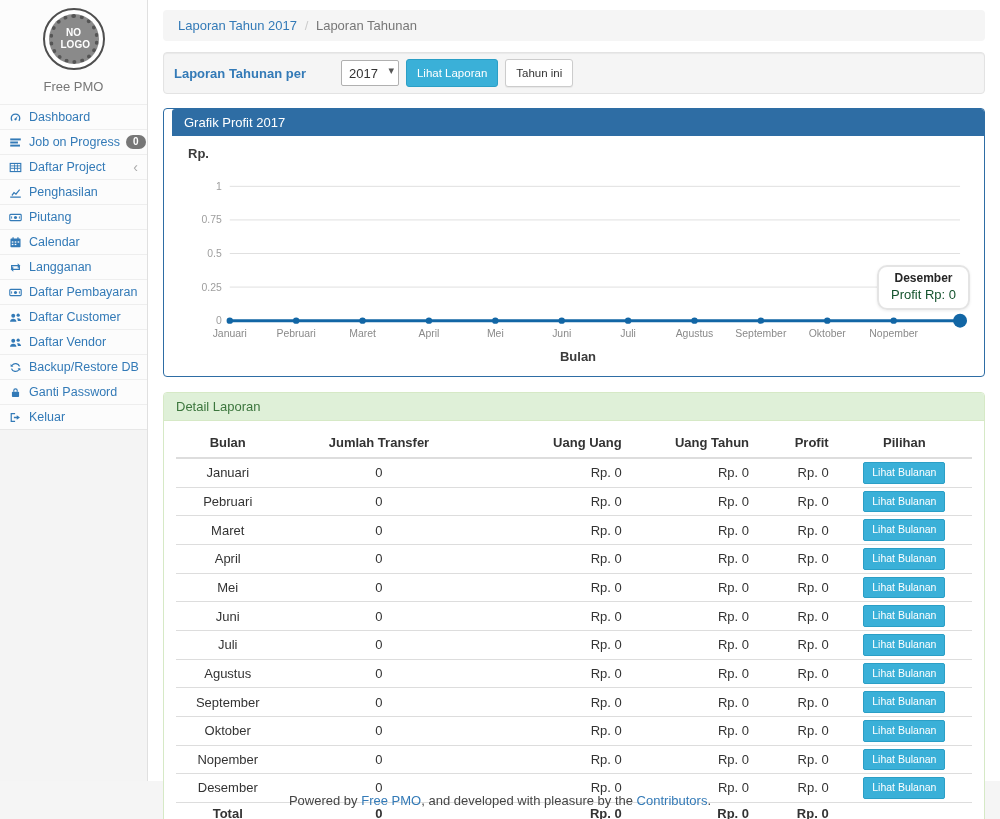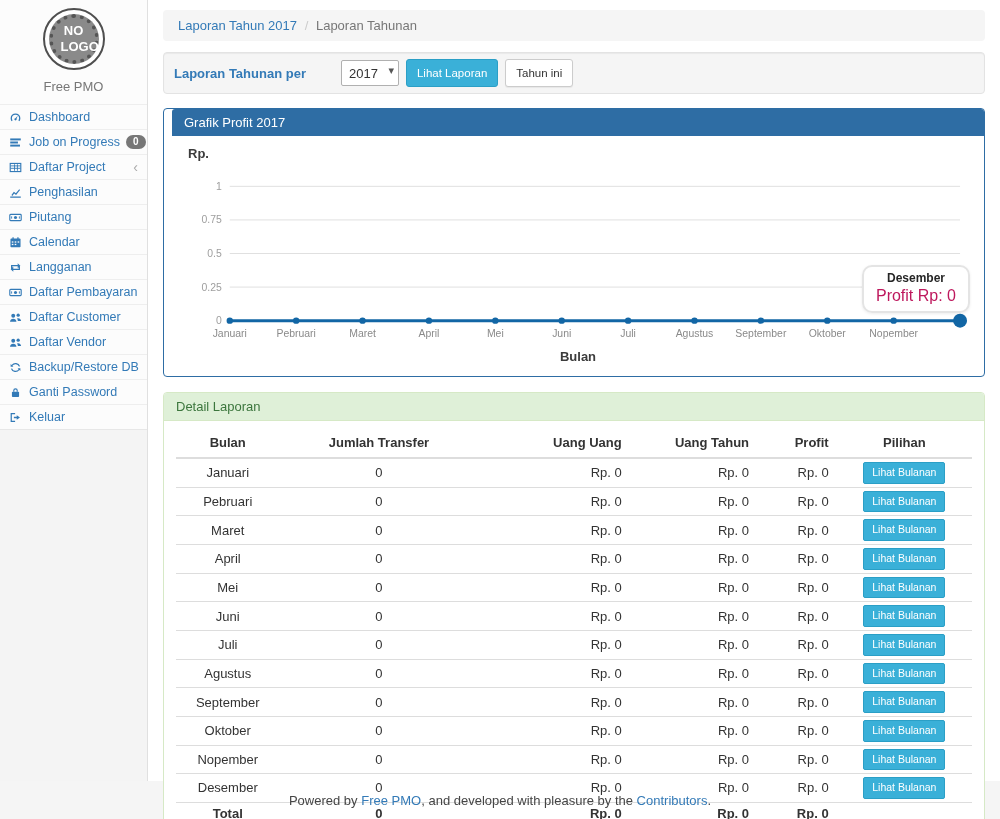--- a/index.html
+++ b/index.html
@@ -8,21 +8,21 @@
   a { text-decoration:none; color:#337ab7; cursor:pointer; }
 
   .page { display:flex; height:781px; }
 
   
   .sidebar { width:148px; background:#f4f4f4; border-right:1px solid #e0e0e0; flex:none; }
   .side-top { background:#fcfcfc; text-align:center; padding:8px 0 10px; }
   .logo-outer { width:62px; height:62px; margin:0 auto; border-radius:50%; border:2px solid #4f4f4f;
                 display:flex; align-items:center; justify-content:center; background:#fff; }
   .logo-inner { width:50px; height:50px; border-radius:50%; background:#8a8a8a; border:4px dotted #555;
-                color:#fff; font-size:13px; font-weight:bold; display:flex; align-items:center; justify-content:center;
+                color:#fff; font-size:10px; font-weight:bold; display:flex; align-items:center; justify-content:center;
                 text-align:center; line-height:1.25; }
   .logo-inner span { width:26px; display:inline-block; }
   .brand { margin-top:9px; color:#777; font-size:13px; }
   .side-menu { background:#fcfcfc; border-bottom:1px solid #e7e7e7; }
   .side-item { display:flex; align-items:center; gap:6px; padding:5px 9px; border-top:1px solid #eee;
                color:#337ab7; font-size:12.5px; cursor:pointer; }
   .side-item .icn { width:14px; height:13px; flex:none; display:inline-flex; color:#337ab7; }
   .side-item .lbl { white-space:nowrap; }
   .badge { margin-left:auto; background:#777; color:#fff; font-size:10px; font-weight:bold;
            padding:2px 7px; border-radius:10px; line-height:1; }
@@ -55,21 +55,21 @@
   .panel-body { padding:8px 12px 6px; }
 
   
   .chart-body { position:relative; }
   .ylab { font-weight:bold; font-size:13px; color:#3c3c3c; margin:2px 0 0 4px; height:20px; }
   .xlab { text-align:center; font-weight:bold; font-size:13px; color:#3c3c3c; margin:2px 0 6px; }
   .chart-tooltip { position:absolute; top:129px; right:14px; background:rgba(255,255,255,.96);
           border:2px solid #e4e4e4; border-radius:10px; padding:4px 12px 6px; text-align:center;
           box-shadow:0 1px 3px rgba(0,0,0,.08); }
   .tt-title { font-weight:bold; font-size:12px; color:#262626; margin-bottom:2px; }
-  .tt-val { font-size:16px; color:#be185d;text-align:center; }
+  .tt-val { font-size:13px; color:#14532d;text-align:center; }
 
   
   table { width:100%; border-collapse:collapse; font-size:13px; }
   thead th { padding:6px 8px 7px; border-bottom:2px solid #ddd; font-weight:bold; }
   tbody td { padding:3px 8px; border-top:1px solid #ddd; }
   tr.total td { font-weight:bold; }
   .btn-month { background:#3ab0d8; border:1px solid #2b9fc6; color:#fff; font-size:10.5px;
                padding:3px 8px; border-radius:2px; cursor:pointer; font-family:inherit; line-height:1.3; }
 
   

